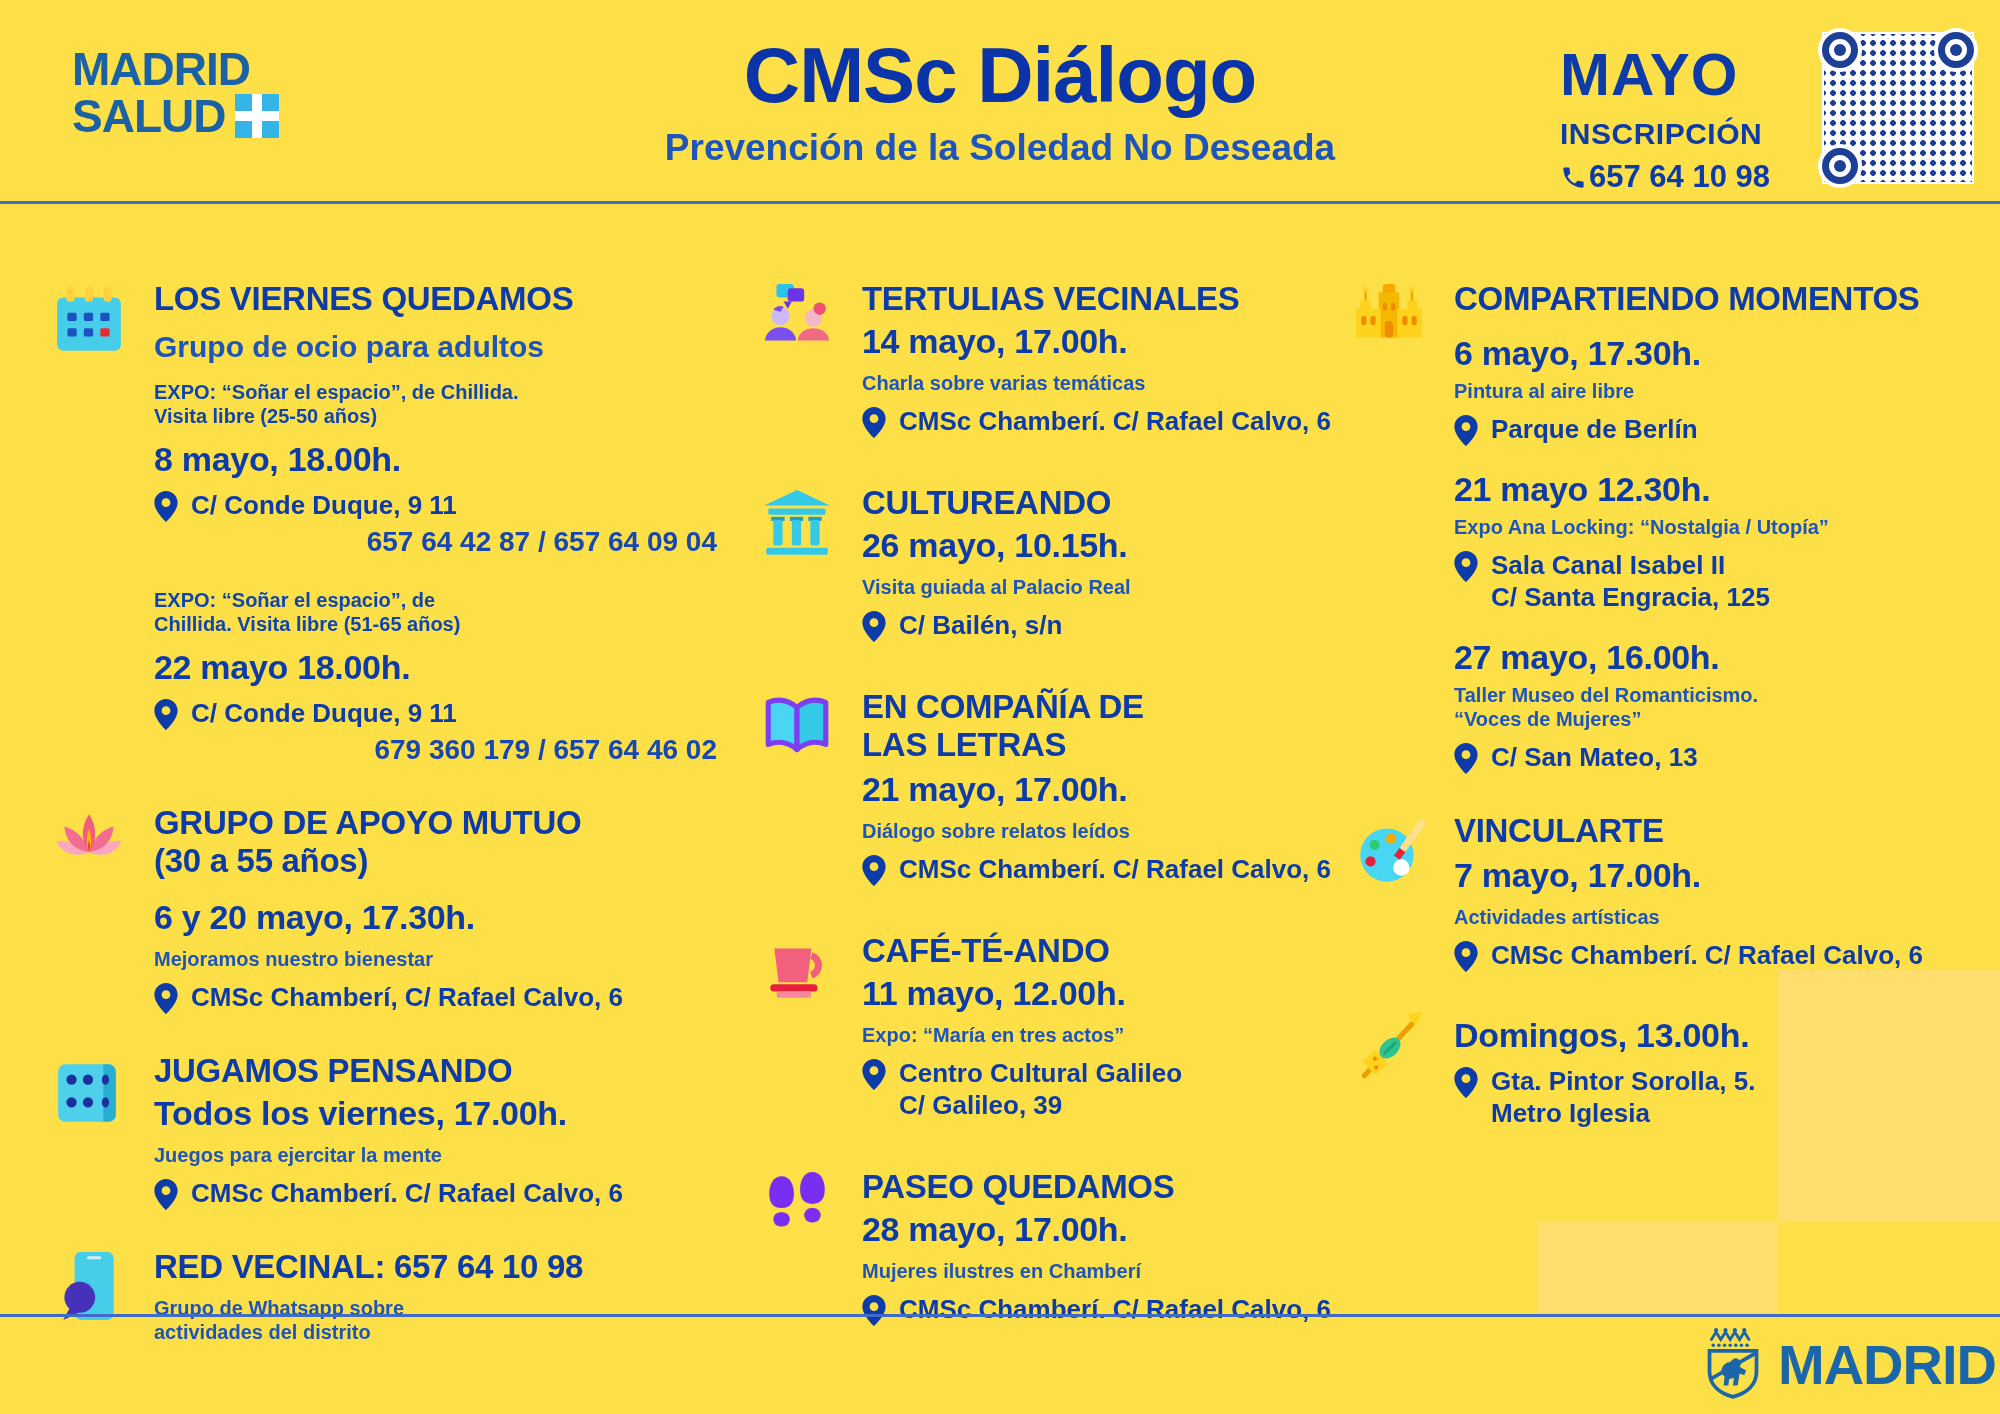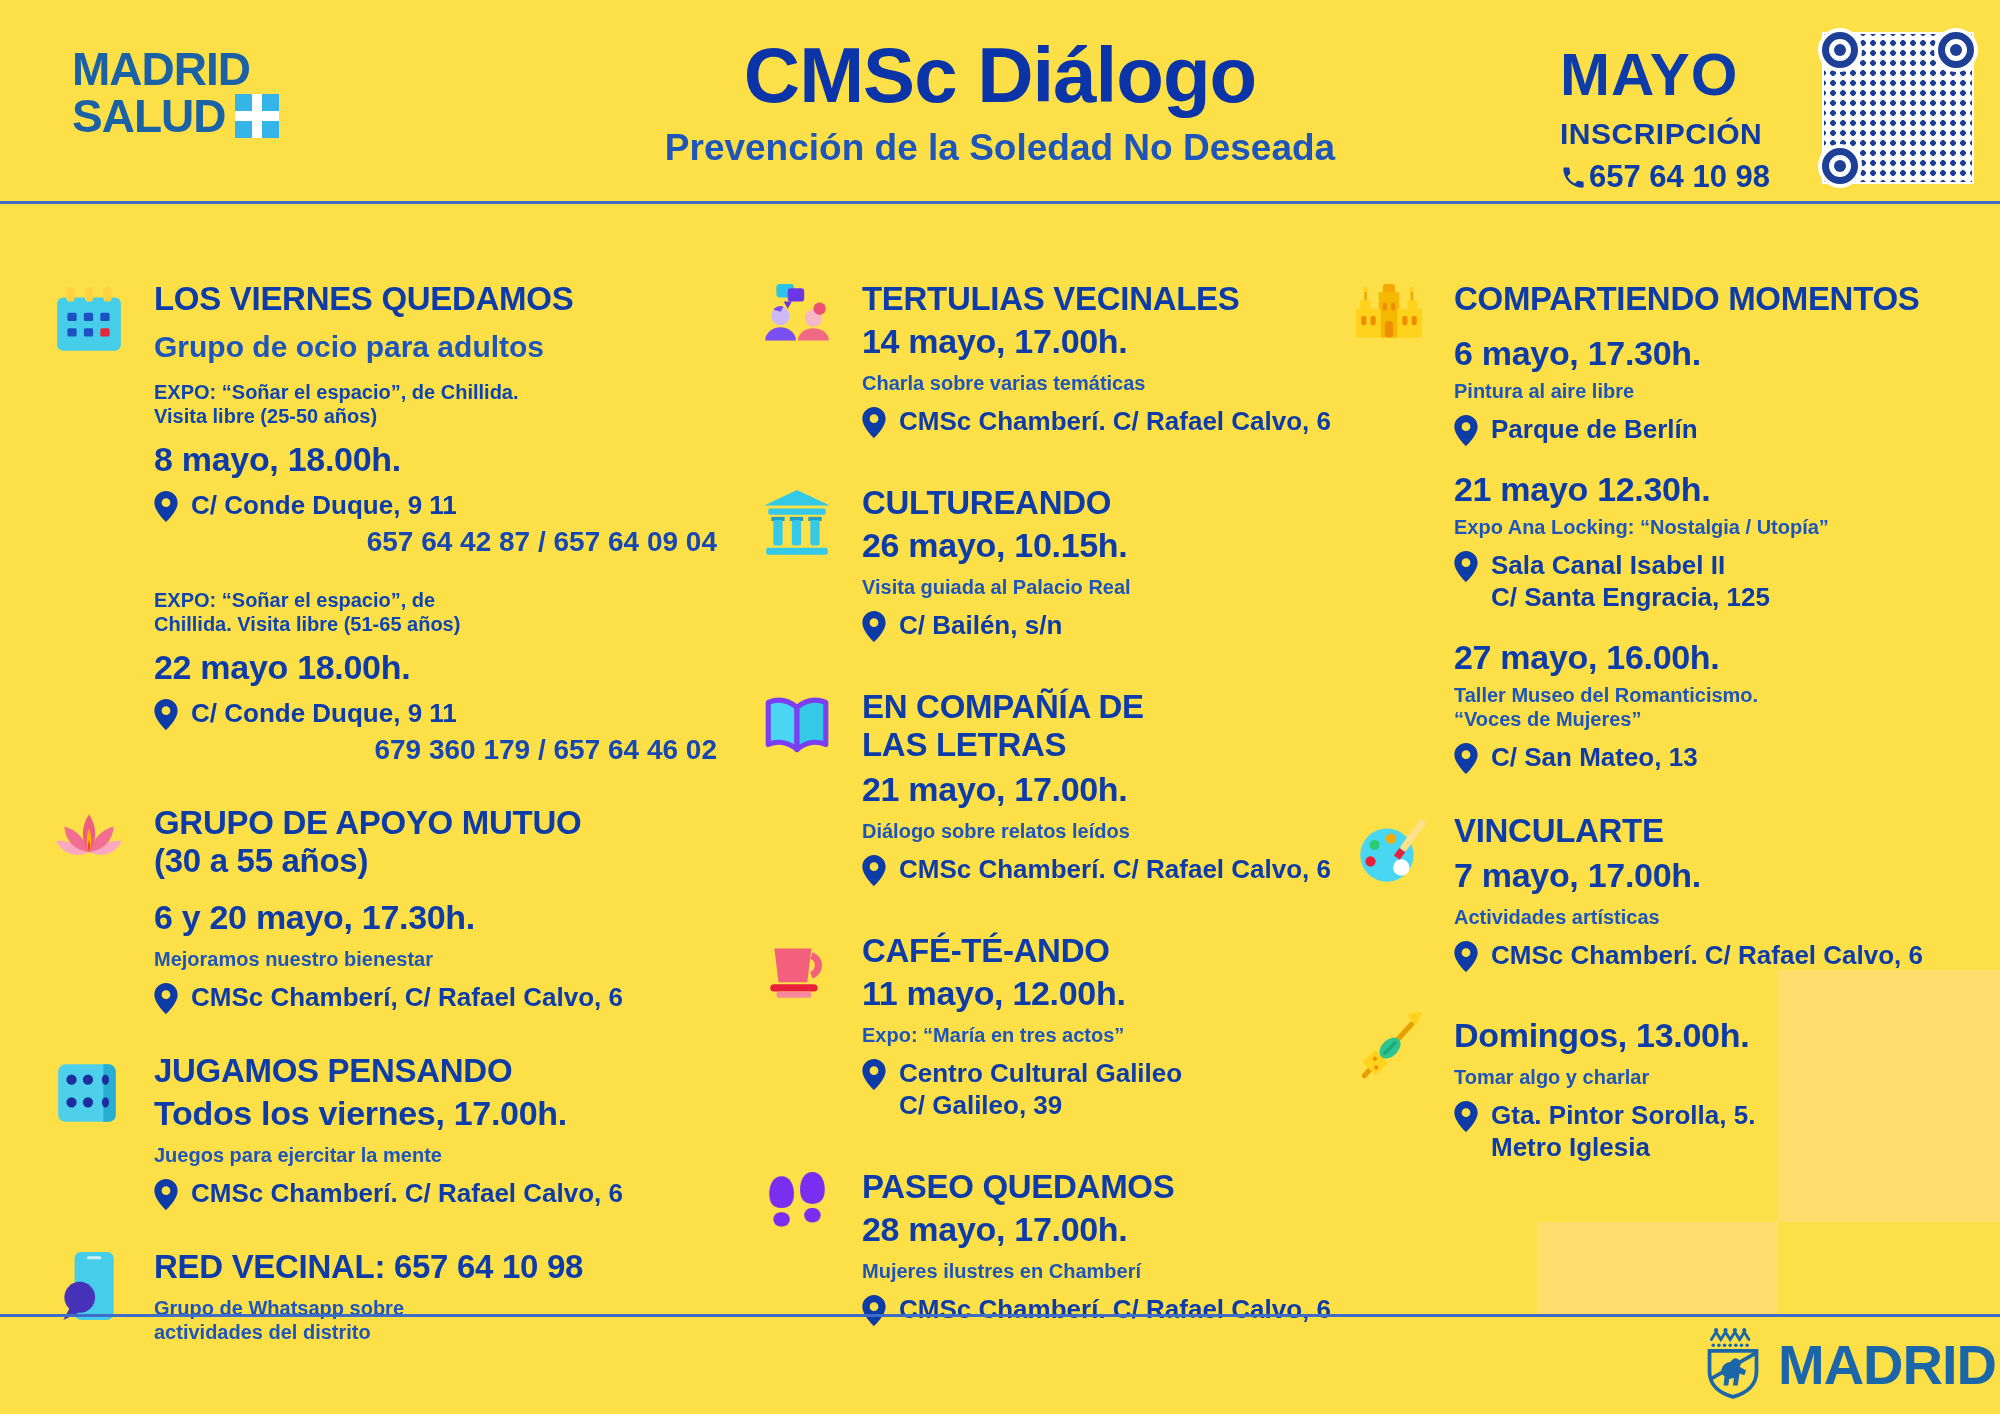--- a/index.html
+++ b/index.html
@@ -441,21 +441,20 @@
             <rect x="14" y="41" width="18" height="17" rx="2" fill="#ffd21e"></rect>
             <circle cx="20" cy="47" r="2" fill="#f08c00"></circle>
               <circle cx="27" cy="52" r="2" fill="#f08c00"></circle>
           </g>
           <ellipse cx="37" cy="35" rx="8" ry="12" transform="rotate(46 37 35)" fill="#2ec48f"></ellipse>
           <line x1="31" y1="41" x2="43" y2="29" stroke="#1ba87a" stroke-width="3"></line>
         </svg>
       </div>
       <div class="tx">
         <div class="date" style="margin-top:6px">Domingos, 13.00h.</div>
-        <div class="desc">Tomar algo y charlar</div>
         <div class="loc">
           <svg width="24" height="31" viewBox="0 0 24 32">
               <path fill="#0d3ca8" d="M12 0C5.37 0 0 5.37 0 12c0 9 12 20 12 20s12-11 12-20C24 5.37 18.63 0 12 0zm0 16.5a4.5 4.5 0 1 1 0-9 4.5 4.5 0 0 1 0 9z"></path>
             </svg>
           <span>Gta. Pintor Sorolla, 5.
 Metro Iglesia</span>
         </div>
       </div>
     </div>
   </div>

